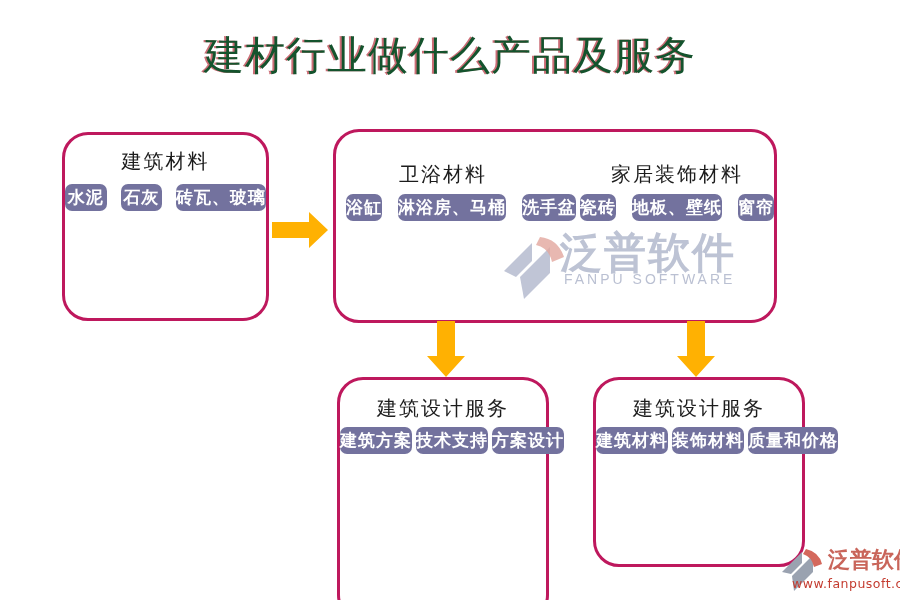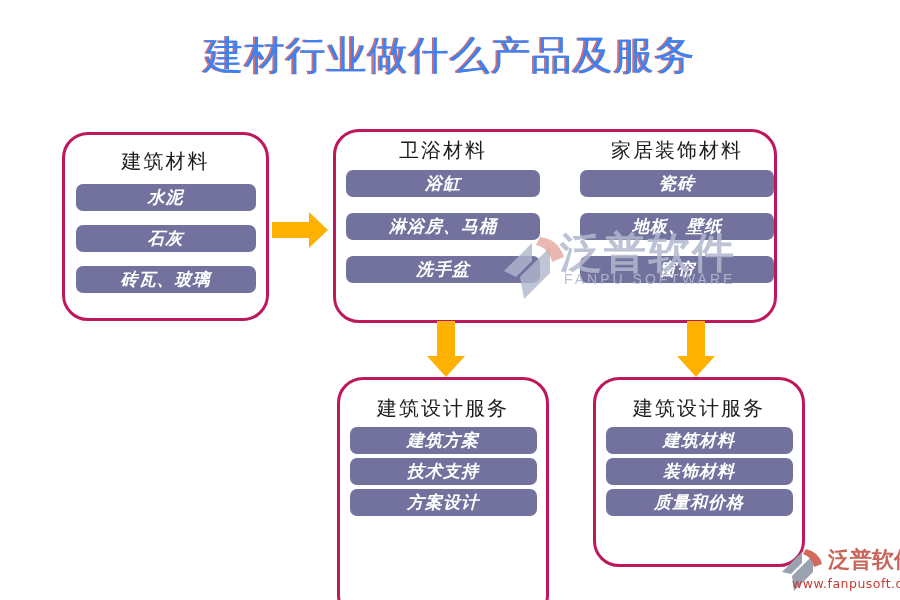--- a/index.html
+++ b/index.html
@@ -5,47 +5,47 @@
   html,body{margin:0;padding:0;}
   body{
     width:900px;height:600px;position:relative;overflow:hidden;
     background:#ffffff;
     font-family:"DejaVu Serif","Liberation Serif",serif;
   }
   .title{
     position:absolute;top:30px;left:0;width:900px;
     text-align:center;
     font-size:40px;line-height:1.25;letter-spacing:1px;
-    color:#3b82f6;
+    color:#14532d;
     text-shadow:-2px 0 0 rgba(185,60,72,.75);
   }
   .box{
     position:absolute;background:#ffffff;box-sizing:border-box;
     border:3px solid #be185d;border-radius:26px;
   }
   .box-left{left:62px;top:132px;width:207px;height:189px;}
   .box-mid{left:333px;top:129px;width:444px;height:194px;}
   .box-bl{left:337px;top:377px;width:212px;height:244px;}
   .box-br{left:593px;top:377px;width:212px;height:190px;}
   .box-header{
     text-align:center;font-size:20px;line-height:26px;color:#1c1c1c;
     letter-spacing:2px;margin-top:13px;white-space:nowrap;
   }
   .box-bl .box-header,.box-br .box-header{margin-top:15px;}
-  .items{display:flex;flex-direction:column;align-items:center;gap:14px;margin-top:10px;font-style:italic;}
+  .items{display:flex;align-items:center;gap:14px;margin-top:10px;}
   .btn{
     background:#73729e;border-radius:7px;color:#ffffff;
     font-weight:bold;font-size:17px;line-height:27px;height:27px;
     text-align:center;letter-spacing:1px;white-space:nowrap;
   }
   .box-left .btn{width:180px;}
   .col{position:absolute;top:0;width:194px;}
   .col1{left:10px;}
   .col2{left:244px;}
-  .col .box-header{margin-top:5px;}
+  .col .box-header{margin-top:29px;}
   .col .items{margin-top:7px;gap:16px;align-items:flex-end;}
   .col .btn{width:194px;}
   .box-bl .items,.box-br .items{margin-top:6px;gap:4px;}
   .box-bl .btn,.box-br .btn{width:187px;}
   .arrow{position:absolute;}
   .arrow-right{left:272px;top:212px;}
   .arrow-down-left{left:427px;top:321px;}
   .arrow-down-right{left:677px;top:321px;}
   
   .wm{position:absolute;left:498px;top:227px;width:230px;height:80px;pointer-events:none;}

